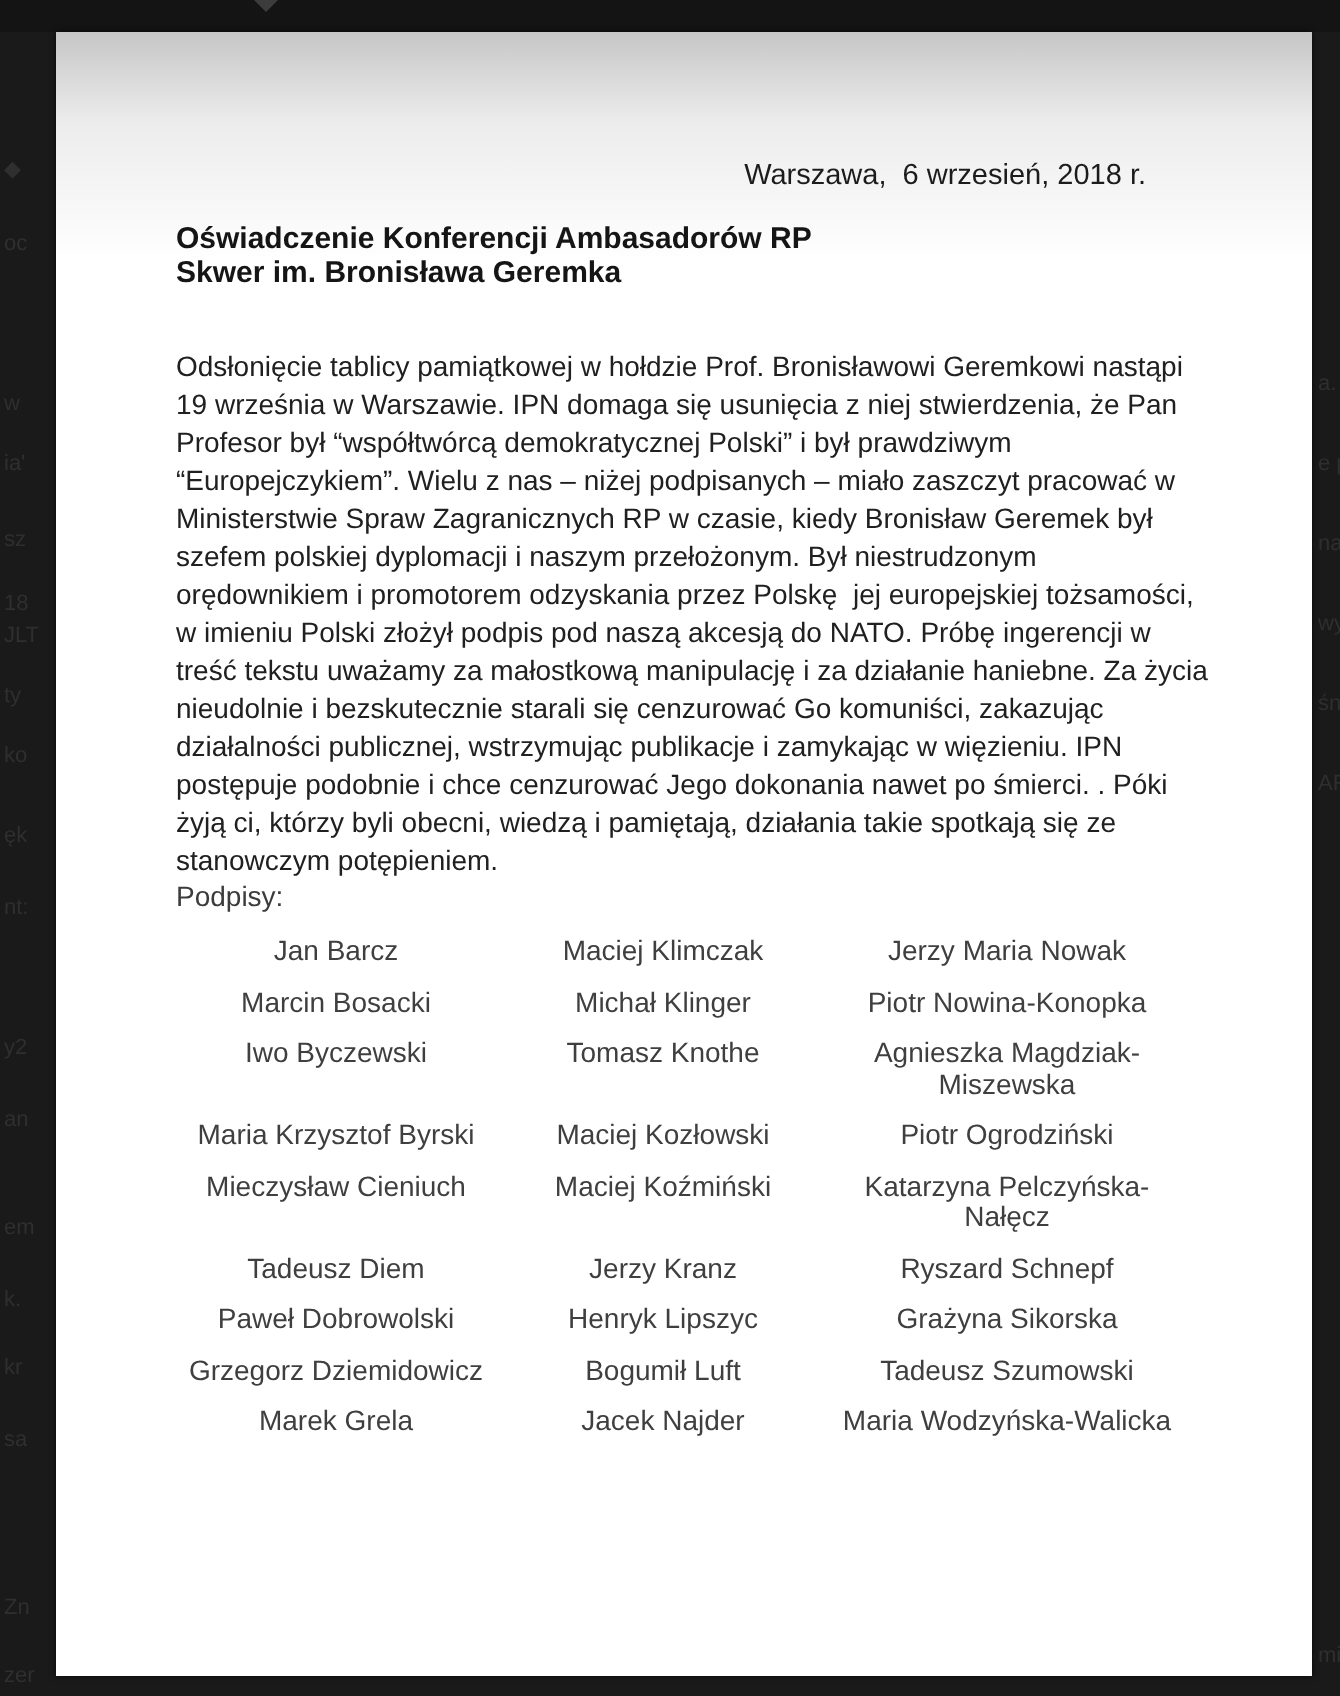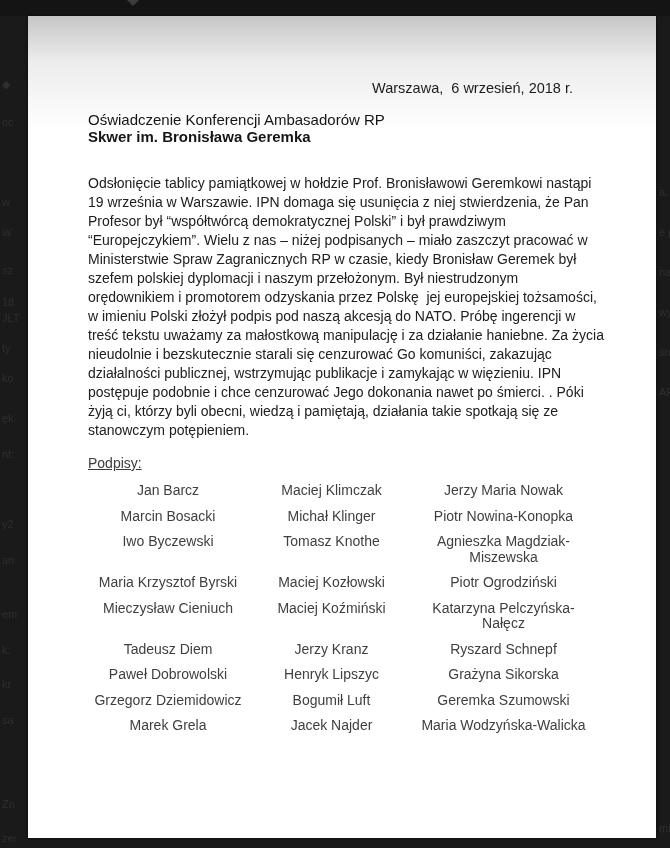--- a/index.html
+++ b/index.html
@@ -24,25 +24,25 @@
     position:absolute;left:28px;top:16px;width:628px;height:822px;
     background:linear-gradient(180deg,#c6c6c6 0px,#ececec 45px,#ffffff 115px);
     box-shadow:0 0 3px rgba(0,0,0,0.7);
     box-sizing:border-box;
     padding:64px 64px 0 60px;
     color:#1f1f1f;
   }
   .dateline{
     text-align:right;margin-right:19px;font-size:14.5px;color:#1c1c1c;white-space:pre;
   }
-  .doc-title{font-size:15px;font-weight:400;color:#151515;margin-top:15px;}
+  .doc-title{font-size:15px;font-weight:700;color:#151515;margin-top:15px;}
   .doc-subtitle{font-size:15px;font-weight:700;color:#151515;}
   .paragraph{margin-top:29px;}
   .para-line{font-size:14px;line-height:19px;white-space:pre;color:#202020;}
-  .signatures-label{margin-top:15px;font-size:14px;color:#3c3c3c;text-decoration:underline;}
+  .signatures-label{font-size:14px;color:#3c3c3c;}
   .sig-rows{margin-top:12px;}
   .sig-row{
     display:grid;grid-template-columns:160px 167px 177px;
     margin-bottom:10px;
   }
   .sig-cell{font-size:14px;line-height:15.5px;color:#3f3f3f;text-align:center;}
 </style>
 </head>
 <body>
 
@@ -148,21 +148,21 @@
         <span class="sig-cell">Ryszard Schnepf</span>
       </div>
         <div class="sig-row">
         <span class="sig-cell">Paweł Dobrowolski</span>
         <span class="sig-cell">Henryk Lipszyc</span>
         <span class="sig-cell">Grażyna Sikorska</span>
       </div>
         <div class="sig-row">
         <span class="sig-cell">Grzegorz Dziemidowicz</span>
         <span class="sig-cell">Bogumił Luft</span>
-        <span class="sig-cell">Geremka Szumowski</span>
+        <span class="sig-cell">Tadeusz Szumowski</span>
       </div>
         <div class="sig-row">
         <span class="sig-cell">Marek Grela</span>
         <span class="sig-cell">Jacek Najder</span>
         <span class="sig-cell">Maria Wodzyńska-Walicka</span>
       </div>
       </div>
   </div>
 </div>
 

